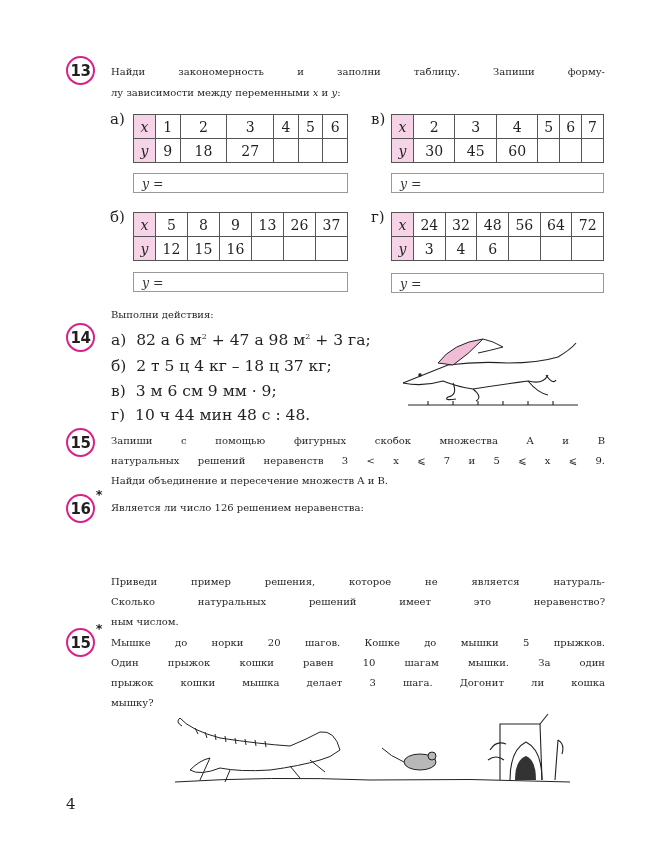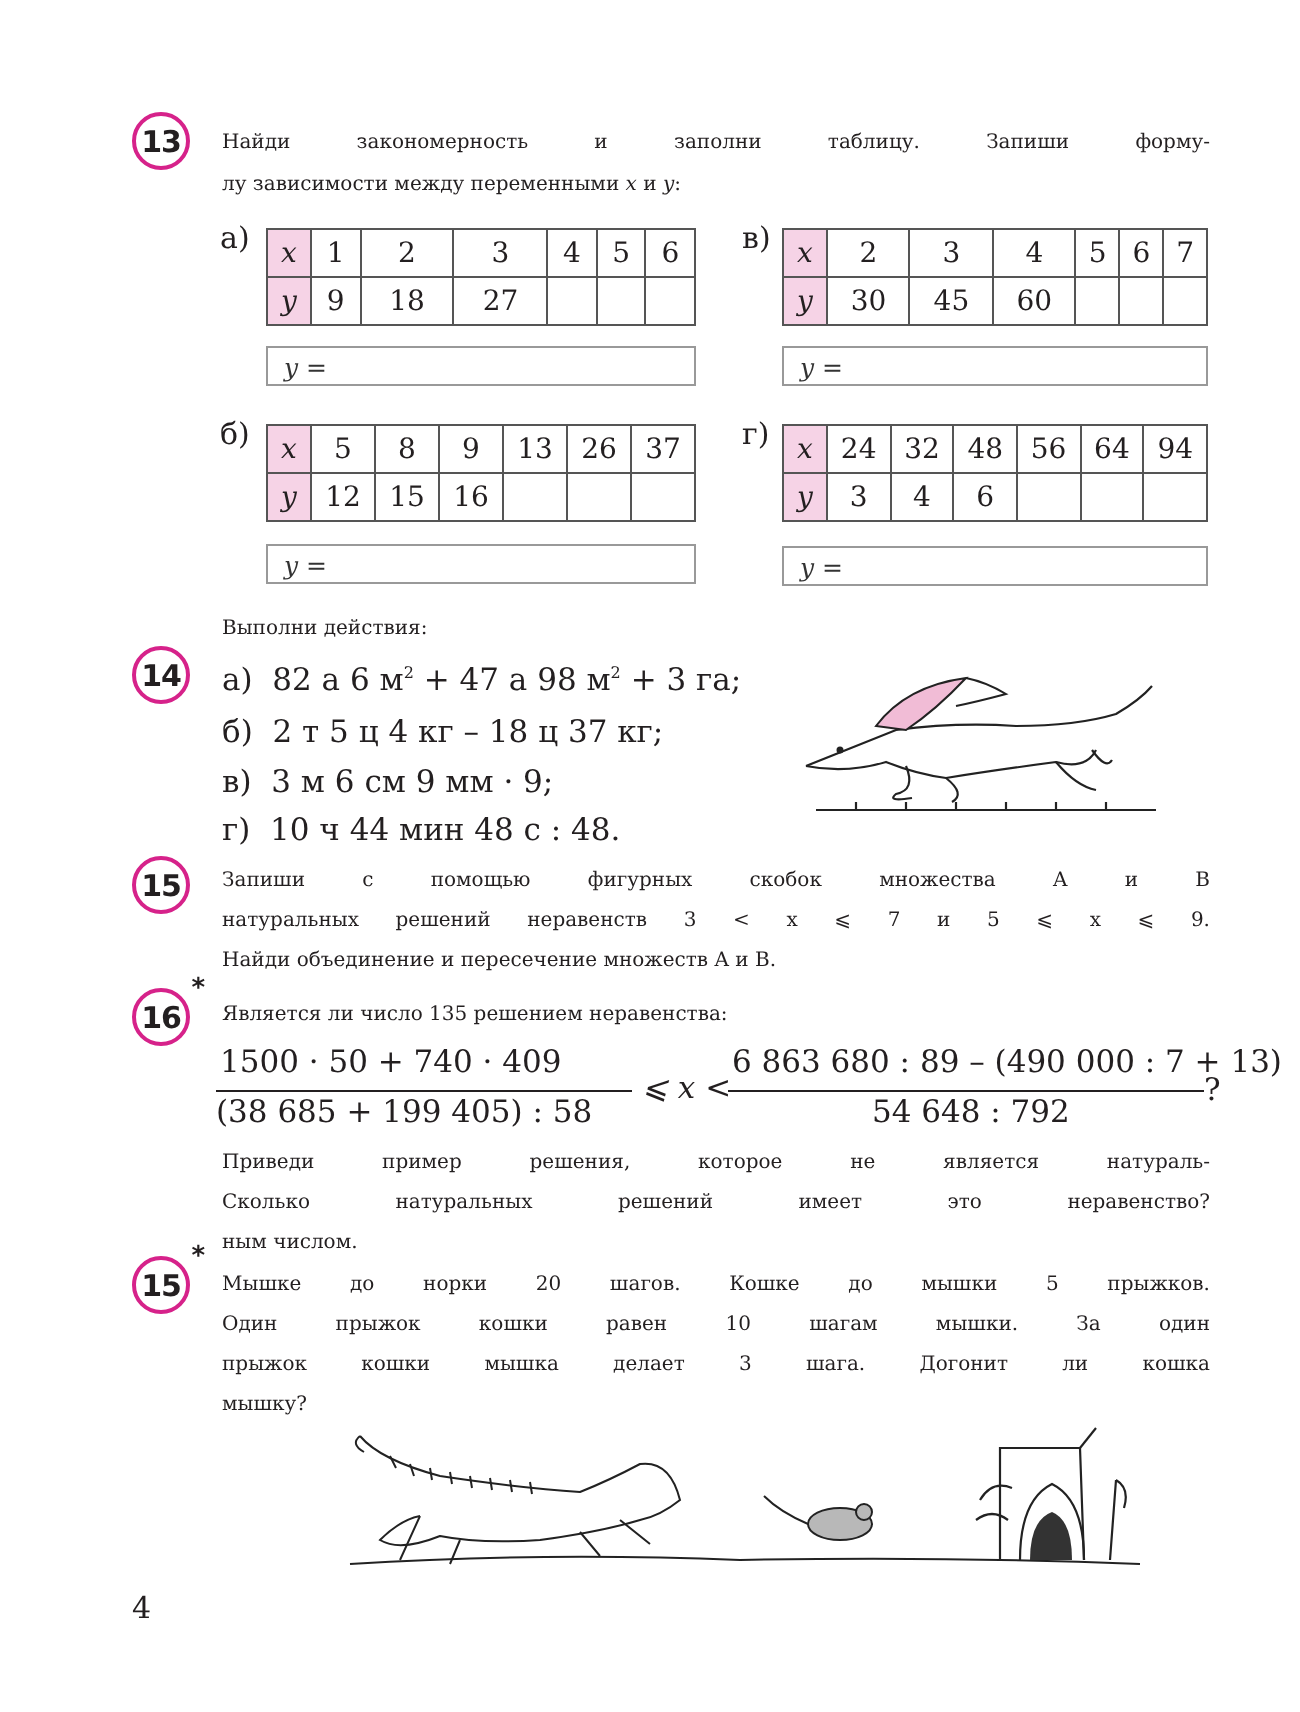--- a/index.html
+++ b/index.html
@@ -117,21 +117,21 @@
   <div class="lbl" style="left:371px;top:208px;">г)</div>
   <table class="xy" style="left:391px;top:212px;width:213px;">
     <tbody>
         <tr>
       <td class="h">x</td>
       <td>24</td>
       <td>32</td>
       <td>48</td>
       <td>56</td>
       <td>64</td>
-      <td>94</td>
+      <td>72</td>
     </tr>
     <tr>
       <td class="h">y</td>
       <td>3</td>
       <td>4</td>
       <td>6</td>
       <td></td>
       <td></td>
       <td></td>
     </tr>
@@ -178,32 +178,22 @@
   <div class="txt" style="left:111px;top:431px;width:494px;line-height:20px;">
     <span class="just">Запиши с помощью фигурных скобок множества A и B</span>
     <span class="just">натуральных решений неравенств 3 &lt; x ⩽ 7 и 5 ⩽ x ⩽ 9.</span>
     <span>Найди объединение и пересечение множеств A и B.</span>
   </div>
 
   <div class="badge" style="left:66px;top:494px;">
     <span>16</span>
     <span class="star">*</span>
   </div>
-  <div class="txt" style="left:111px;top:497px;">Является ли число 135 решением неравенства:</div>
-
-  <div class="frac" style="left:108px;top:522px;width:500px;height:48px;">
-    <span class="num" style="left:2px;top:0;">1500 · 50 + 740 · 409</span>
-    <div class="fline" style="left:0;top:23px;width:208px;"></div>
-    <span class="den" style="left:0;top:25px;">(38 685 + 199 405) : 58</span>
-    <span class="num" style="left:213px;top:13px;font-style:italic;">⩽ x &lt;</span>
-    <span class="num" style="left:258px;top:0;">6 863 680 : 89 – (490 000 : 7 + 13)</span>
-    <div class="fline" style="left:256px;top:23px;width:238px;"></div>
-    <span class="den" style="left:328px;top:25px;">54 648 : 792</span>
-    <span class="num" style="left:494px;top:14px;">?</span>
-  </div>
+  <div class="txt" style="left:111px;top:497px;">Является ли число 126 решением неравенства:</div>
+
 
   <div class="txt" style="left:111px;top:572px;width:494px;line-height:20px;">
     <span class="just">Приведи пример решения, которое не является натураль-</span>
     <span class="just">Сколько натуральных решений имеет это неравенство?</span>
     <span>ным числом.</span>
   </div>
 
   <div class="badge" style="left:66px;top:628px;">
     <span>15</span>
     <span class="star">*</span>

